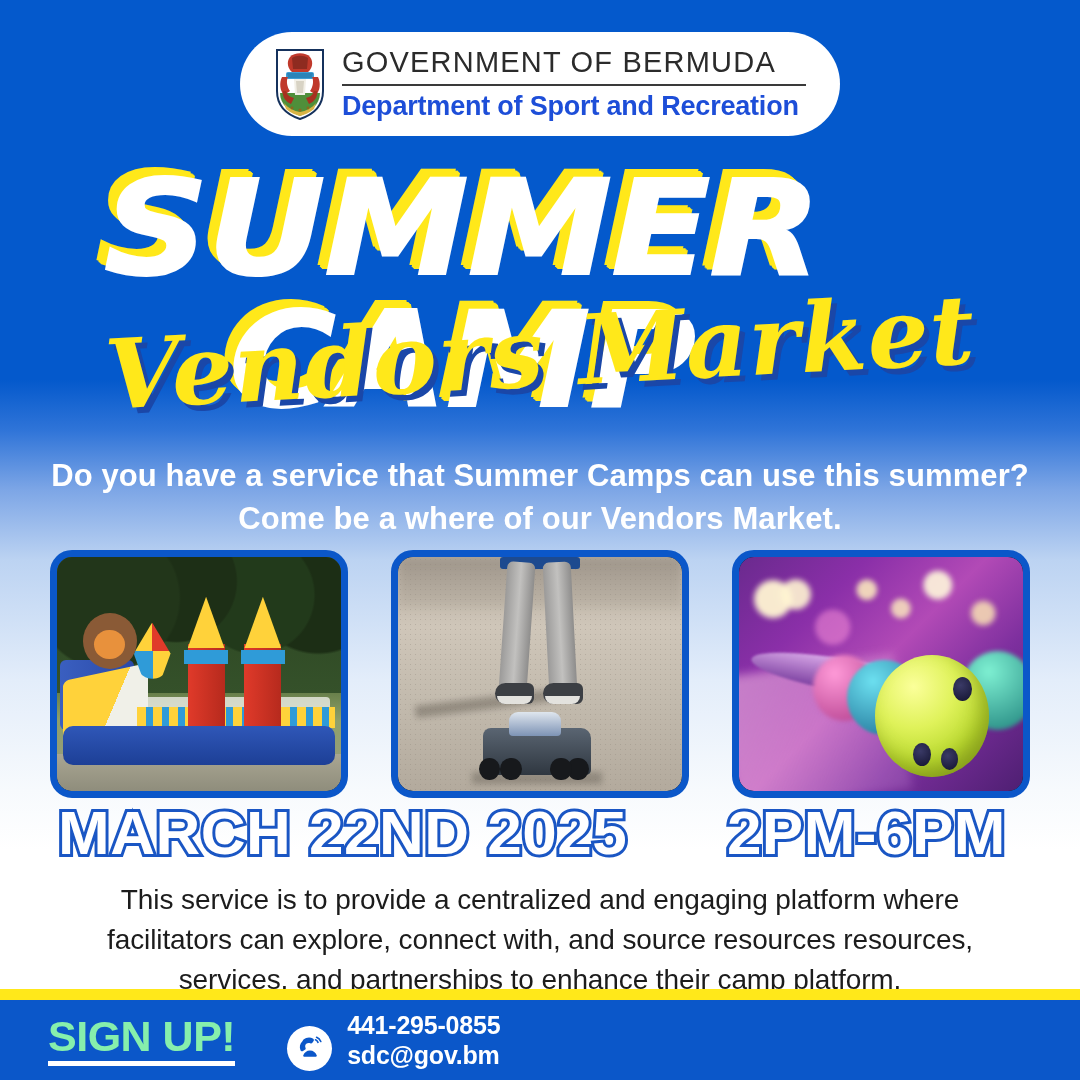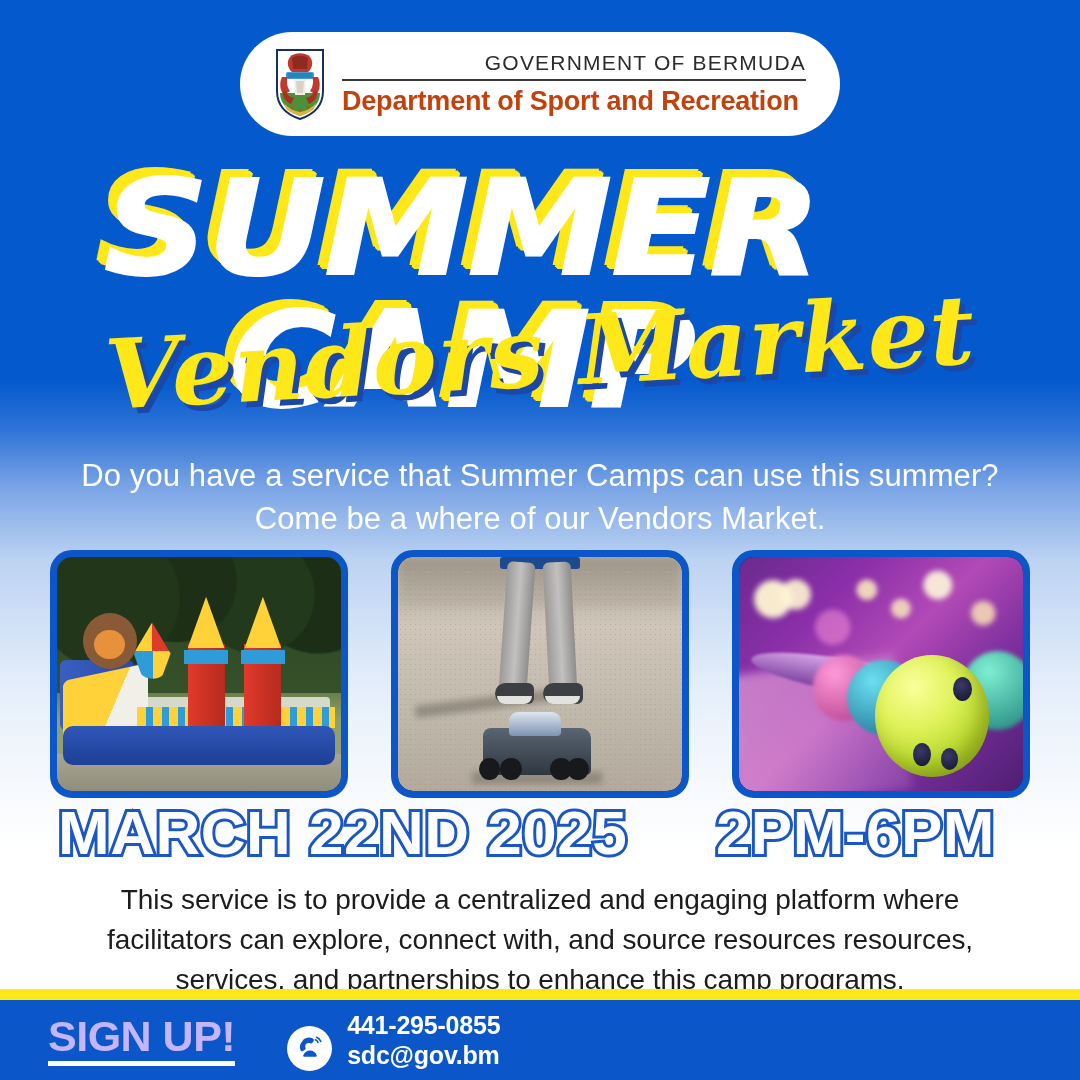--- a/index.html
+++ b/index.html
@@ -49,38 +49,37 @@
     margin-right: 16px;
   }
   .logo-text {
     display: flex;
     flex-direction: column;
     justify-content: center;
     flex: 1 1 auto;
     min-width: 0;
   }
   .gov-line {
-    font-size: 21px;
+    font-size: 29px;
     letter-spacing: 1.2px;
     color: #2b2b2b;
     font-weight: 400;
     line-height: 1.1;
     white-space: nowrap;
-    text-align: right;
   }
   .gov-rule {
     height: 2px;
     background: #3a3a3a;
     margin: 5px 0 6px 0;
     width: 100%;
   }
   .dept-line {
     font-size: 27px;
     font-weight: 700;
-    color: #c2410c;
+    color: #1d4ed8;
     line-height: 1.1;
     letter-spacing: -0.2px;
     white-space: nowrap;
   }
 
   
   .title-wrap {
     position: absolute;
     left: 0;
     top: 162px;
@@ -126,21 +125,21 @@
 
   
   .intro {
     position: absolute;
     left: 40px;
     top: 455px;
     width: 1000px;
     text-align: center;
     color: #ffffff;
     font-size: 31px;
-    font-weight: 400;
+    font-weight: 700;
     line-height: 1.38;
     letter-spacing: 0.1px;
   }
 
   
   .photos {
     position: absolute;
     left: 50px;
     top: 550px;
     width: 980px;
@@ -255,21 +254,21 @@
     font-size: 62px;
     font-weight: 700;
     line-height: 1;
     color: #ffffff;
     letter-spacing: 0.5px;
     -webkit-text-stroke: 6px #1a56c4;
     paint-order: stroke fill;
     white-space: nowrap;
   }
   .dt-date { margin-left: 18px; }
-  .dt-time { margin-right: 45px; }
+  .dt-time { margin-right: 34px; }
 
   
   .description {
     position: absolute;
     left: 90px;
     top: 880px;
     width: 900px;
     text-align: center;
     color: #1c1c1c;
     font-size: 28px;
@@ -292,21 +291,21 @@
     left: 0;
     bottom: 0;
     width: 1080px;
     height: 80px;
     background: #0b57c9;
     display: flex;
     align-items: center;
   }
   .signup {
     margin-left: 48px;
-    color: #c4b5fd;
+    color: #86efac;
     font-size: 43px;
     font-weight: 700;
     letter-spacing: -0.5px;
     border-bottom: 5px solid #ffffff;
     padding-bottom: 3px;
     line-height: 1;
     white-space: nowrap;
   }
   .contact {
     display: flex;
@@ -449,21 +448,21 @@
   </div>
 
   <div class="datetime">
     <div class="dt-item dt-date">MARCH 22ND 2025</div>
     <div class="dt-item dt-time">2PM-6PM</div>
   </div>
 
   <div class="description">
     <div>This service is to provide a centralized and engaging platform where</div>
     <div>facilitators can explore, connect with, and source resources resources,</div>
-    <div>services, and partnerships to enhance this camp programs.</div>
+    <div>services, and partnerships to enhance their camp platform.</div>
   </div>
 
   <div class="yellow-strip"></div>
   <div class="footer">
 
     <div class="signup">SIGN UP!</div>
 
     <div class="contact">
       <span class="circ-icon">
         <svg width="30" height="30" viewBox="0 0 30 30">

